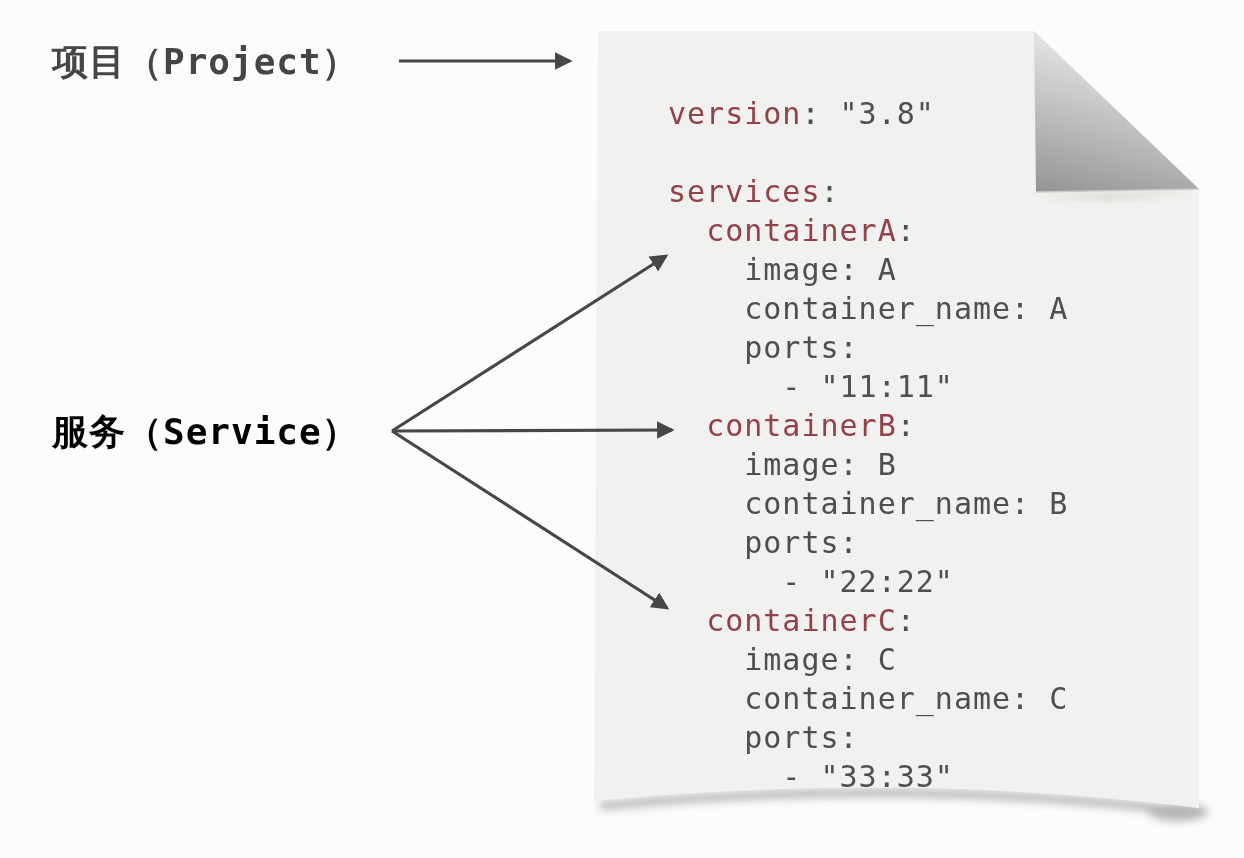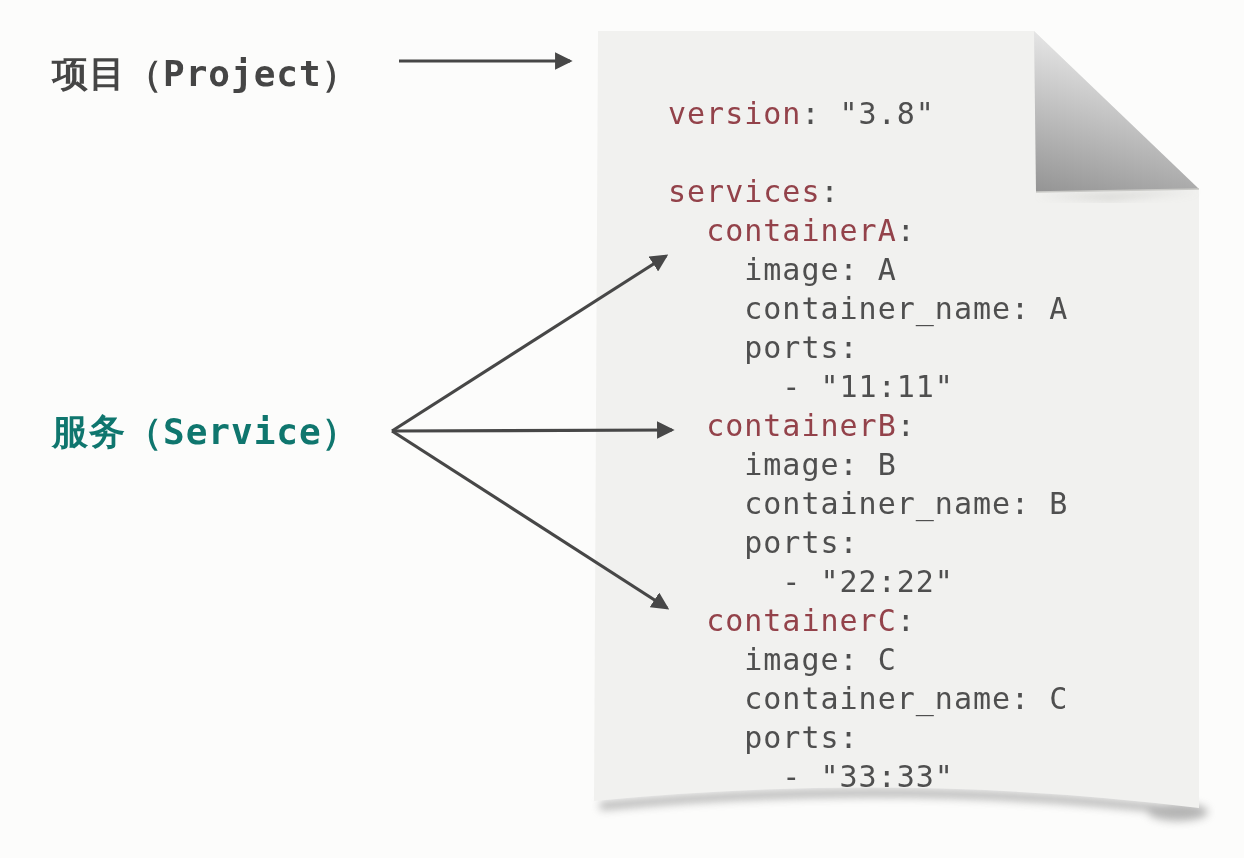--- a/index.html
+++ b/index.html
@@ -24,21 +24,21 @@
   }
   .side-label {
     position: absolute;
     left: 52px;
     font-size: 36px;
     font-weight: bold;
     letter-spacing: 1px;
     white-space: nowrap;
     font-family: "DejaVu Sans Mono", "DejaVu Sans", "Liberation Sans", sans-serif;
   }
-  .label-project { top: 50px; }
+  .label-project { top: 38px; }
   .label-service { top: 408px; }
   .code-block {
     position: absolute;
     left: 668px;
     top: 94px;
     font-size: 30px;
     line-height: 39px;
     letter-spacing: 1px;
     white-space: pre;
     font-family: "DejaVu Sans Mono", "Liberation Mono", monospace;
@@ -83,17 +83,17 @@
 
     <g stroke-width="3.2" fill="none">
       <line x1="392" y1="431" x2="666" y2="256" marker-end="url(#arrowHead)" stroke="#474747"></line>
       <line x1="392" y1="431" x2="672" y2="430" marker-end="url(#arrowHead)" stroke="#474747"></line>
       <line x1="392" y1="431" x2="667" y2="608" marker-end="url(#arrowHead)" stroke="#474747"></line>
     </g>
   </svg>
 
   <div class="side-label label-project" style="color: rgb(69, 69, 69);">项目（Project）</div>
 
-  <div class="side-label label-service" style="color: #0f766e;">服务（Service）</div>
+  <div class="side-label label-service" style="color: #000000;">服务（Service）</div>
 
   <div class="code-block"><div class="code-line"><span style="color: rgb(147, 66, 74);">version</span><span style="color: rgb(79, 79, 79);">: "3.8"</span></div><div class="code-line">&nbsp;</div><div class="code-line"><span style="color: rgb(147, 66, 74);">services</span><span style="color: rgb(79, 79, 79);">:</span></div><div class="code-line"><span style="color: rgb(79, 79, 79);">  </span><span style="color: rgb(147, 66, 74);">containerA</span><span style="color: rgb(79, 79, 79);">:</span></div><div class="code-line"><span style="color: rgb(79, 79, 79);">    image: A</span></div><div class="code-line"><span style="color: rgb(79, 79, 79);">    container_name: A</span></div><div class="code-line"><span style="color: rgb(79, 79, 79);">    ports:</span></div><div class="code-line"><span style="color: rgb(79, 79, 79);">      - "11:11"</span></div><div class="code-line"><span style="color: rgb(79, 79, 79);">  </span><span style="color: rgb(147, 66, 74);">containerB</span><span style="color: rgb(79, 79, 79);">:</span></div><div class="code-line"><span style="color: rgb(79, 79, 79);">    image: B</span></div><div class="code-line"><span style="color: rgb(79, 79, 79);">    container_name: B</span></div><div class="code-line"><span style="color: rgb(79, 79, 79);">    ports:</span></div><div class="code-line"><span style="color: rgb(79, 79, 79);">      - "22:22"</span></div><div class="code-line"><span style="color: rgb(79, 79, 79);">  </span><span style="color: rgb(147, 66, 74);">containerC</span><span style="color: rgb(79, 79, 79);">:</span></div><div class="code-line"><span style="color: rgb(79, 79, 79);">    image: C</span></div><div class="code-line"><span style="color: rgb(79, 79, 79);">    container_name: C</span></div><div class="code-line"><span style="color: rgb(79, 79, 79);">    ports:</span></div><div class="code-line"><span style="color: rgb(79, 79, 79);">      - "33:33"</span></div></div>
 
 </div>
 
 </body></html>

